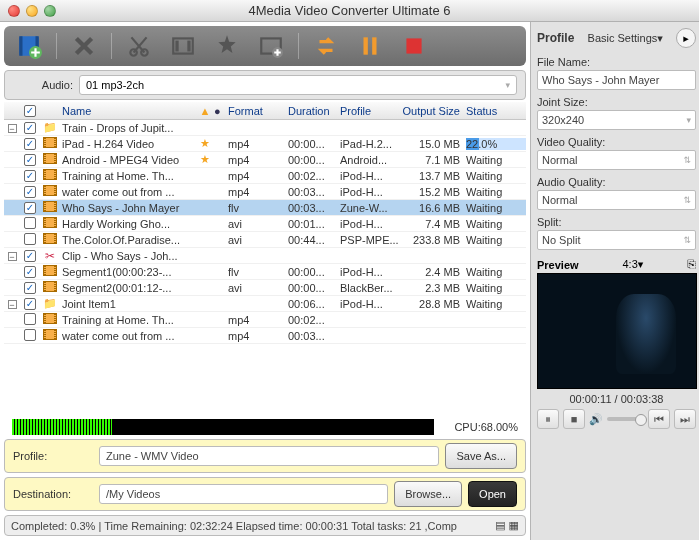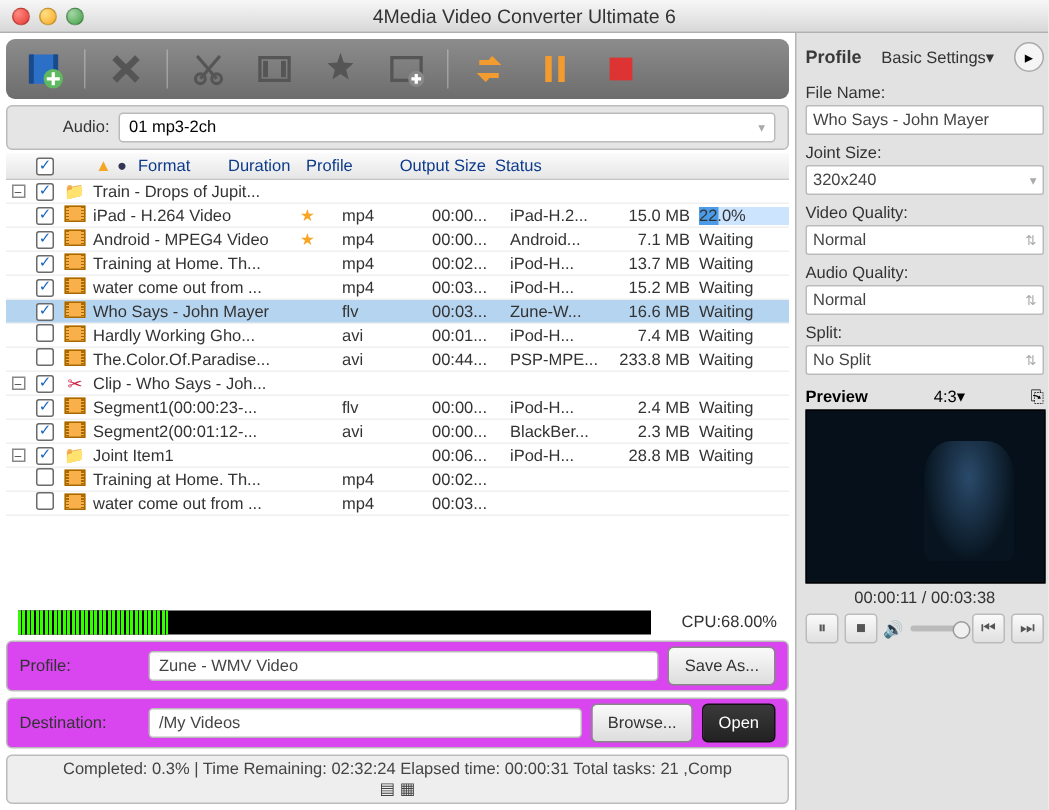--- a/index.html
+++ b/index.html
@@ -42,26 +42,26 @@
 .film-icon::before, .film-icon::after { content: ""; position: absolute; top: 0; bottom: 0; width: 2px; background: repeating-linear-gradient(#a86a00 0 1px, transparent 1px 2px); }
 .film-icon::before { left: 0; } .film-icon::after { right: 0; }
 .clip-icon::after { content: "✂"; color: #c24; font-size: 12px; }
 .folder-icon::after { content: "📁"; font-size: 11px; }
 .table-area { flex: 1; margin: 2px 4px 0 4px; overflow: hidden; }
 .cpu-bar { display: flex; align-items: center; justify-content: flex-end; padding: 2px 8px; gap: 20px; margin: 0 4px; }
 .waveform { flex: 1; height: 16px; background: #000; margin-right: auto; position: relative; }
 .waveform::before { content: ""; position: absolute; left: 0; top: 0; bottom: 0; width: 100px; background: repeating-linear-gradient(90deg, #3f0 0 2px, #000 2px 3px); }
 .cpu-txt { color: #333; }
 .prefs-btn { background: linear-gradient(#6a6a6a,#4a4a4a); color: #fff; border-radius: 4px; padding: 3px 8px; border: 1px solid #333; }
-.bottom-row { display: flex; align-items: center; gap: 6px; padding: 3px 8px; margin: 2px 4px; background: #d946ef; border: 1px solid #bbb; border-radius: 4px; }
+.bottom-row { display: flex; align-items: center; gap: 6px; padding: 3px 8px; margin: 2px 4px; background: #fef9c3; border: 1px solid #bbb; border-radius: 4px; }
 .bottom-row .lbl { width: 80px; color: #333; }
 .sel-box { flex: 1; height: 20px; border: 1px solid #bbb; background: #fff; border-radius: 3px; padding: 0 6px; display: flex; align-items: center; color: #444; }
 .btn { height: 20px; padding: 12px 10px; border: 1px solid #888; border-radius: 4px; background: linear-gradient(#fafafa,#ddd); color: #333; display: flex; align-items: center; }
 .btn.dark { background: linear-gradient(#3a3a3a,#222); color: #fff; border-color: #111; }
-.status-bar { margin: 2px 4px 4px 4px; padding: 3px 6px; background: #eee; border: 1px solid #bbb; border-radius: 4px; color: #444; display: flex; align-items: center; justify-content: space-between; flex-direction: column; }
+.status-bar { margin: 2px 4px 4px 4px; padding: 3px 6px; background: #eee; border: 1px solid #bbb; border-radius: 4px; color: #444; display: flex; align-items: center; justify-content: space-between; }
 
 .rp-head { display: flex; align-items: center; justify-content: space-between; height: 24px; }
 .rp-head .tab { font-weight: bold; color: #3a3a3a; font-size: 12px; }
 .rp-head .dd { font-size: 11px; color: #333; }
 .play-circ { width: 20px; height: 20px; border: 1px solid #aaa; border-radius: 50%; display: flex; align-items: center; justify-content: center; background: #f5f5f5; }
 .field-lbl { color: #333; margin-top: 6px; }
 .field-inp { width: 100%; height: 20px; border: 1px solid #bbb; background: #fff; padding: 0 4px; margin-top: 2px; border-radius: 2px; display: flex; align-items: center; color: #444; }
 .field-sel { display: flex; align-items: center; justify-content: space-between; }
 .spinner { color: #aaa; font-size: 9px; }
 .preview-hdr { display: flex; align-items: center; justify-content: space-between; margin-top: 8px; }
@@ -159,20 +159,21 @@
         <span>01 mp3-2ch</span>
         <span class="spinner">▾</span>
       </div>
     </div>
 
     <div class="table-area">
       <div class="hdr-row">
         <div class="col-tree"></div>
         <div class="col-check"><span class="chk on"></span></div>
         <div class="col-icon"></div>
+        <div class="col-name">Name</div>
         <div class="col-star">▲</div>
         <div style="width:14px;color:#335">●</div>
         <div class="col-format">Format</div>
         <div class="col-duration">Duration</div>
         <div class="col-profile">Profile</div>
         <div class="col-size">Output Size</div>
         <div class="col-status">Status</div>
       </div>
       <div id="rows">
           <div class="row group">

